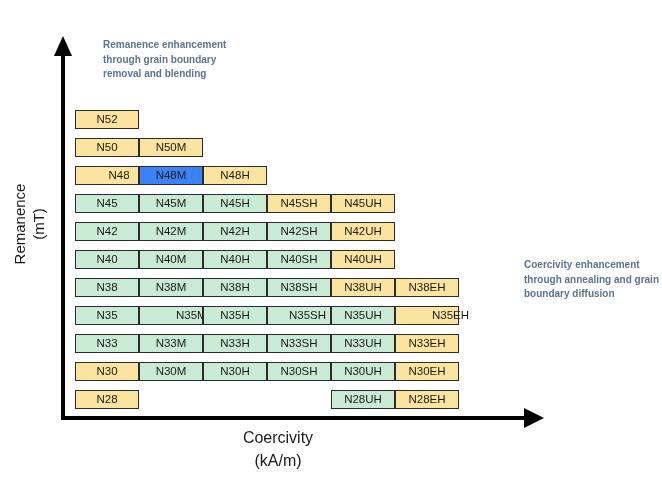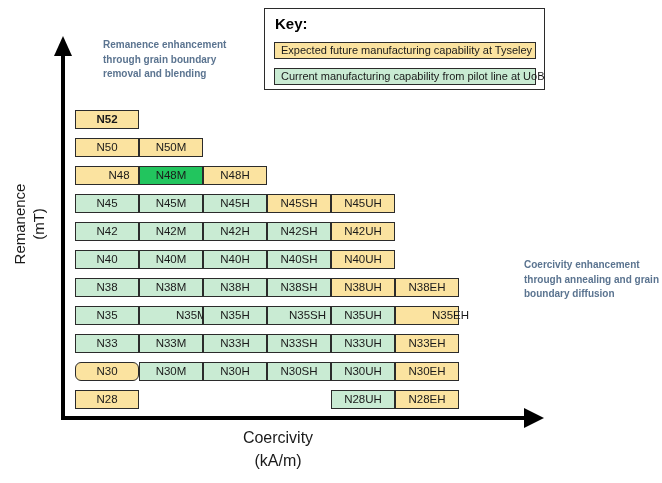--- a/index.html
+++ b/index.html
@@ -89,46 +89,41 @@
   <div id="x-axis-head"></div>
 
   <div id="y-axis-label">Remanence
 (mT)</div>
   <div id="x-axis-label">Coercivity
 (kA/m)</div>
 
   <div class="annot" id="annot-left">Remanence enhancement through grain boundary removal and blending</div>
   <div class="annot" id="annot-right">Coercivity enhancement through annealing and grain boundary diffusion</div>
 
-  <div id="key-box">
-    <div id="key-title">Key:</div>
-    <div class="key-swatch" id="key-swatch-0" style="background: rgb(251, 227, 160);">Expected future manufacturing capability at Tyseley</div>
-    <div class="key-swatch" id="key-swatch-1" style="background: rgb(201, 235, 211);">Current manufacturing capability from pilot line at UoB</div>
-  </div>
 
   <div id="grid">
       <div class="grid-row">
-        <div class="cell" style="left: 0px; background: rgb(251, 227, 160); font-weight: bold;">N52</div>
+        <div class="cell" style="left: 0px; background: rgb(251, 227, 160);">N52</div>
         <div class="cell empty" style="left: 64px;"></div>
         <div class="cell empty" style="left: 128px;"></div>
         <div class="cell empty" style="left: 192px;"></div>
         <div class="cell empty" style="left: 256px;"></div>
         <div class="cell empty" style="left: 320px;"></div>
       </div>
       <div class="grid-row">
         <div class="cell" style="left: 0px; background: rgb(251, 227, 160);">N50</div>
         <div class="cell" style="left: 64px; background: rgb(251, 227, 160);">N50M</div>
         <div class="cell empty" style="left: 128px;"></div>
         <div class="cell empty" style="left: 192px;"></div>
         <div class="cell empty" style="left: 256px;"></div>
         <div class="cell empty" style="left: 320px;"></div>
       </div>
       <div class="grid-row">
         <div class="cell" style="left: 0px; background: rgb(251, 227, 160); padding-left: 24px;">N48</div>
-        <div class="cell" style="left: 64px; background: #22c55e;">N48M</div>
+        <div class="cell" style="left: 64px; background: #3b82f6;">N48M</div>
         <div class="cell" style="left: 128px; background: rgb(251, 227, 160);">N48H</div>
         <div class="cell empty" style="left: 192px;"></div>
         <div class="cell empty" style="left: 256px;"></div>
         <div class="cell empty" style="left: 320px;"></div>
       </div>
       <div class="grid-row">
         <div class="cell" style="left: 0px; background: rgb(201, 235, 211);">N45</div>
         <div class="cell" style="left: 64px; background: rgb(201, 235, 211);">N45M</div>
         <div class="cell" style="left: 128px; background: rgb(201, 235, 211);">N45H</div>
         <div class="cell" style="left: 192px; background: rgb(251, 227, 160);">N45SH</div>
@@ -169,21 +164,21 @@
       </div>
       <div class="grid-row">
         <div class="cell" style="left: 0px; background: rgb(201, 235, 211);">N33</div>
         <div class="cell" style="left: 64px; background: rgb(201, 235, 211);">N33M</div>
         <div class="cell" style="left: 128px; background: rgb(201, 235, 211);">N33H</div>
         <div class="cell" style="left: 192px; background: rgb(201, 235, 211);">N33SH</div>
         <div class="cell" style="left: 256px; background: rgb(201, 235, 211);">N33UH</div>
         <div class="cell" style="left: 320px; background: rgb(251, 227, 160);">N33EH</div>
       </div>
       <div class="grid-row">
-        <div class="cell" style="left: 0px; background: rgb(251, 227, 160); border-radius: 6px;">N30</div>
+        <div class="cell" style="left: 0px; background: rgb(251, 227, 160);">N30</div>
         <div class="cell" style="left: 64px; background: rgb(201, 235, 211);">N30M</div>
         <div class="cell" style="left: 128px; background: rgb(201, 235, 211);">N30H</div>
         <div class="cell" style="left: 192px; background: rgb(201, 235, 211);">N30SH</div>
         <div class="cell" style="left: 256px; background: rgb(201, 235, 211);">N30UH</div>
         <div class="cell" style="left: 320px; background: rgb(251, 227, 160);">N30EH</div>
       </div>
       <div class="grid-row">
         <div class="cell" style="left: 0px; background: rgb(251, 227, 160);">N28</div>
         <div class="cell empty" style="left: 64px;"></div>
         <div class="cell empty" style="left: 128px;"></div>

